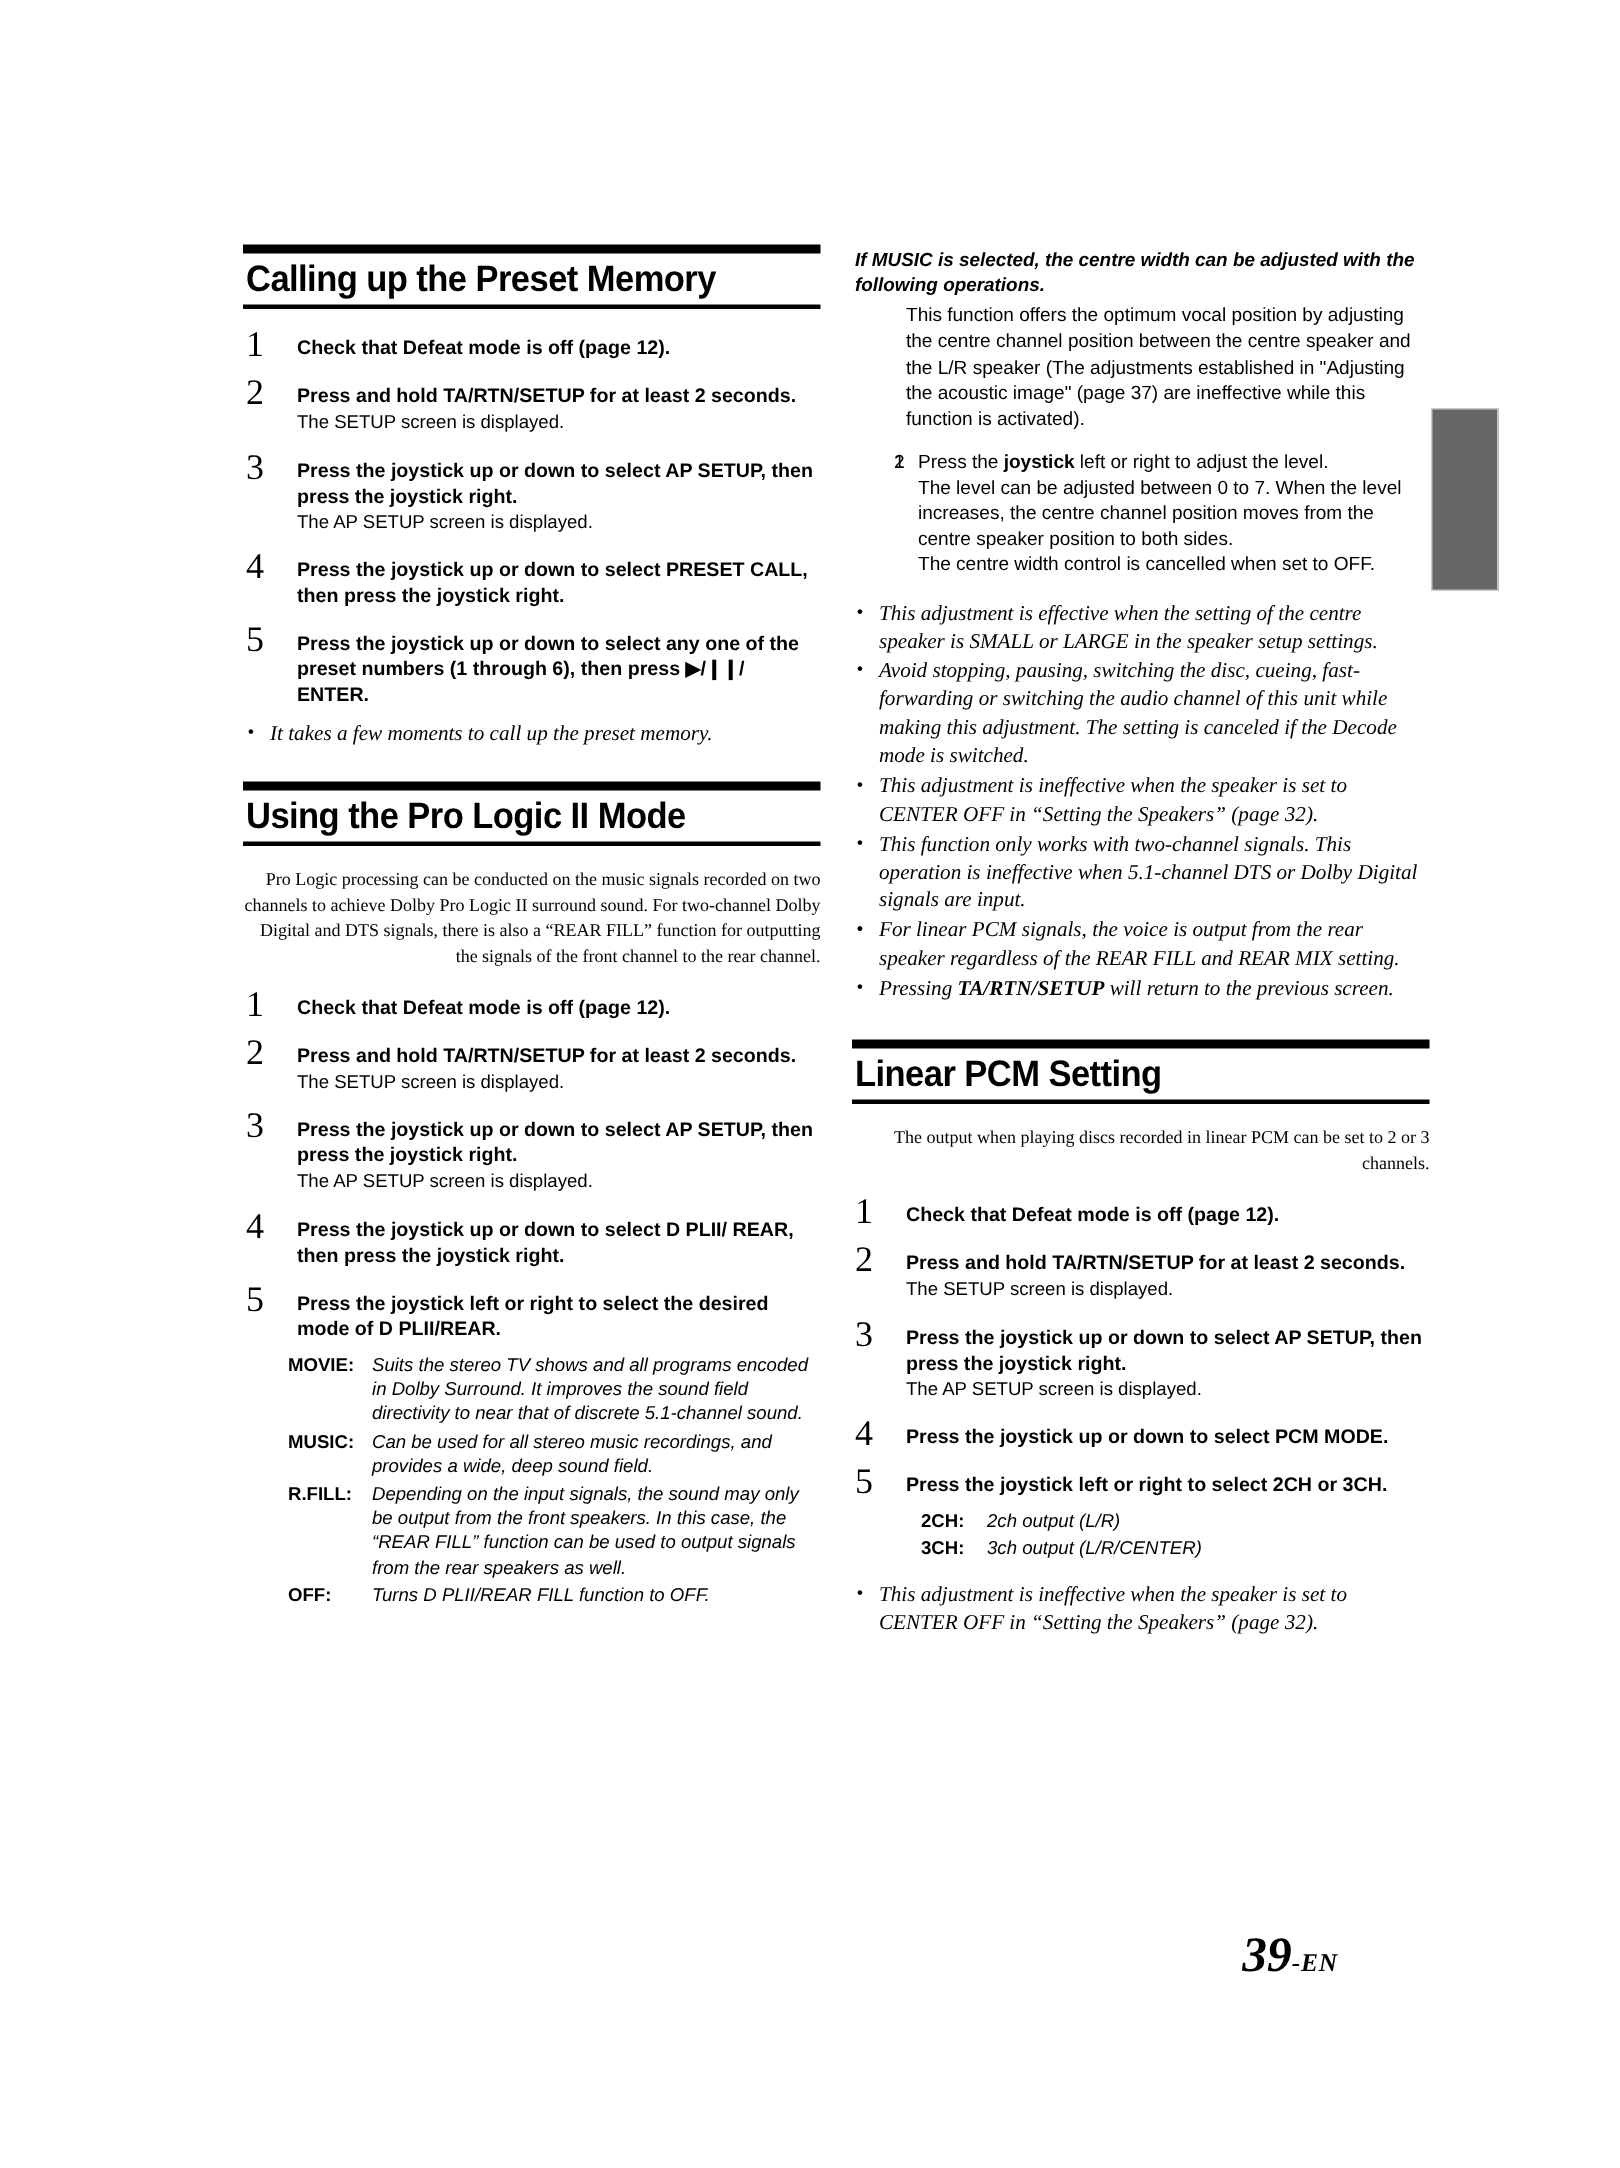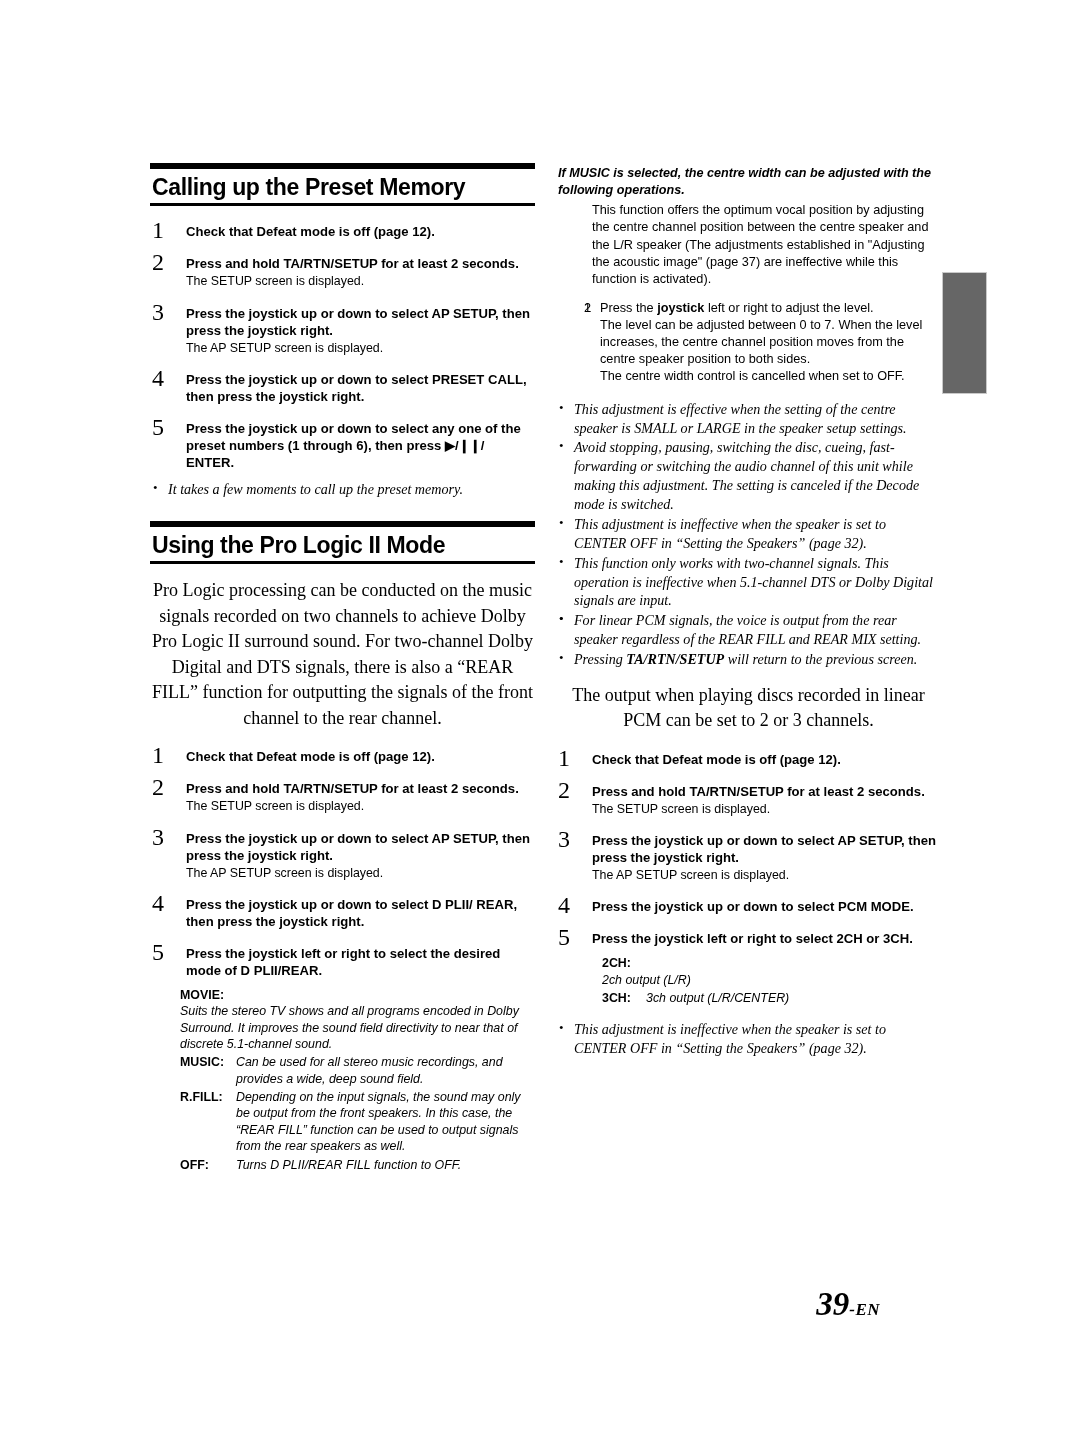--- a/index.html
+++ b/index.html
@@ -11,21 +11,21 @@
     width: 1080px;
     height: 1445px;
     position: relative;
     font-family: "Liberation Serif", serif;
     color: #000000;
     overflow: hidden;
   }
 
   .page {
     position: absolute;
-    left: 4px; top: 0;
+    left: 16px; top: 0;
     width: 996px;
     height: 1445px;
   }
 
   
   .col {
     position: absolute;
     top: 163px;
     width: 385px;
   }
@@ -78,24 +78,24 @@
     font-family: "Liberation Sans", sans-serif;
     font-weight: normal;
     font-size: 12.4px;
     line-height: 1.30;
     margin-top: 1px;
   }
 
   
   .body-par {
     font-family: "Liberation Serif", serif;
-    font-size: 18px;
+    font-size: 12px;
     line-height: 1.42;
     margin: 14px 0 0 0;
-    text-align: center;
+    text-align: right;
   }
 
   
   .notes { margin: 9px 0 0 0; padding: 0; list-style: none; }
   .note-item {
     position: relative;
     padding-left: 18px;
     font-family: "Liberation Serif", serif;
     font-style: italic;
     font-size: 14.1px;
@@ -111,21 +111,21 @@
   }
 
   
   .deflist {
     margin: 8px 0 0 30px;
     font-family: "Liberation Sans", sans-serif;
     font-size: 12.4px;
     line-height: 1.32;
   }
   .defrow { display: flex; margin-top: 2px; }
-  .defrow:first-child { margin-top: 0; flex-direction: column; }
+  .defrow:first-child { margin-top: 0; }
   .defterm {
     font-weight: bold;
     flex: 0 0 auto;
     min-width: 52px;
     padding-right: 4px;
     white-space: nowrap;
   }
   .defdesc { flex: 1 1 auto; font-style: italic; }
 
   .deflist-narrow { margin-left: 46px; }
@@ -324,20 +324,23 @@
       <li class="note-item">
         <span class="dot">•</span>
         <span>For linear PCM signals, the voice is output from the rear speaker regardless of the REAR FILL and REAR MIX setting.</span>
       </li>
       <li class="note-item">
         <span class="dot">•</span>
         <span>Pressing <b>TA/RTN/SETUP</b> will return to the previous screen.</span>
       </li>
     </ul>
 
+    <div class="section-head" style="margin-top:24px">
+      <h2>Linear PCM Setting</h2>
+    </div>
 
     <p class="body-par">The output when playing discs recorded in linear PCM can be set to 2 or 3 channels.</p>
 
     <div class="steps">
       <div class="step">
         <span class="step-num">1</span>
         <div class="step-text">Check that Defeat mode is off (page 12).</div>
 
       </div>
       <div class="step">

